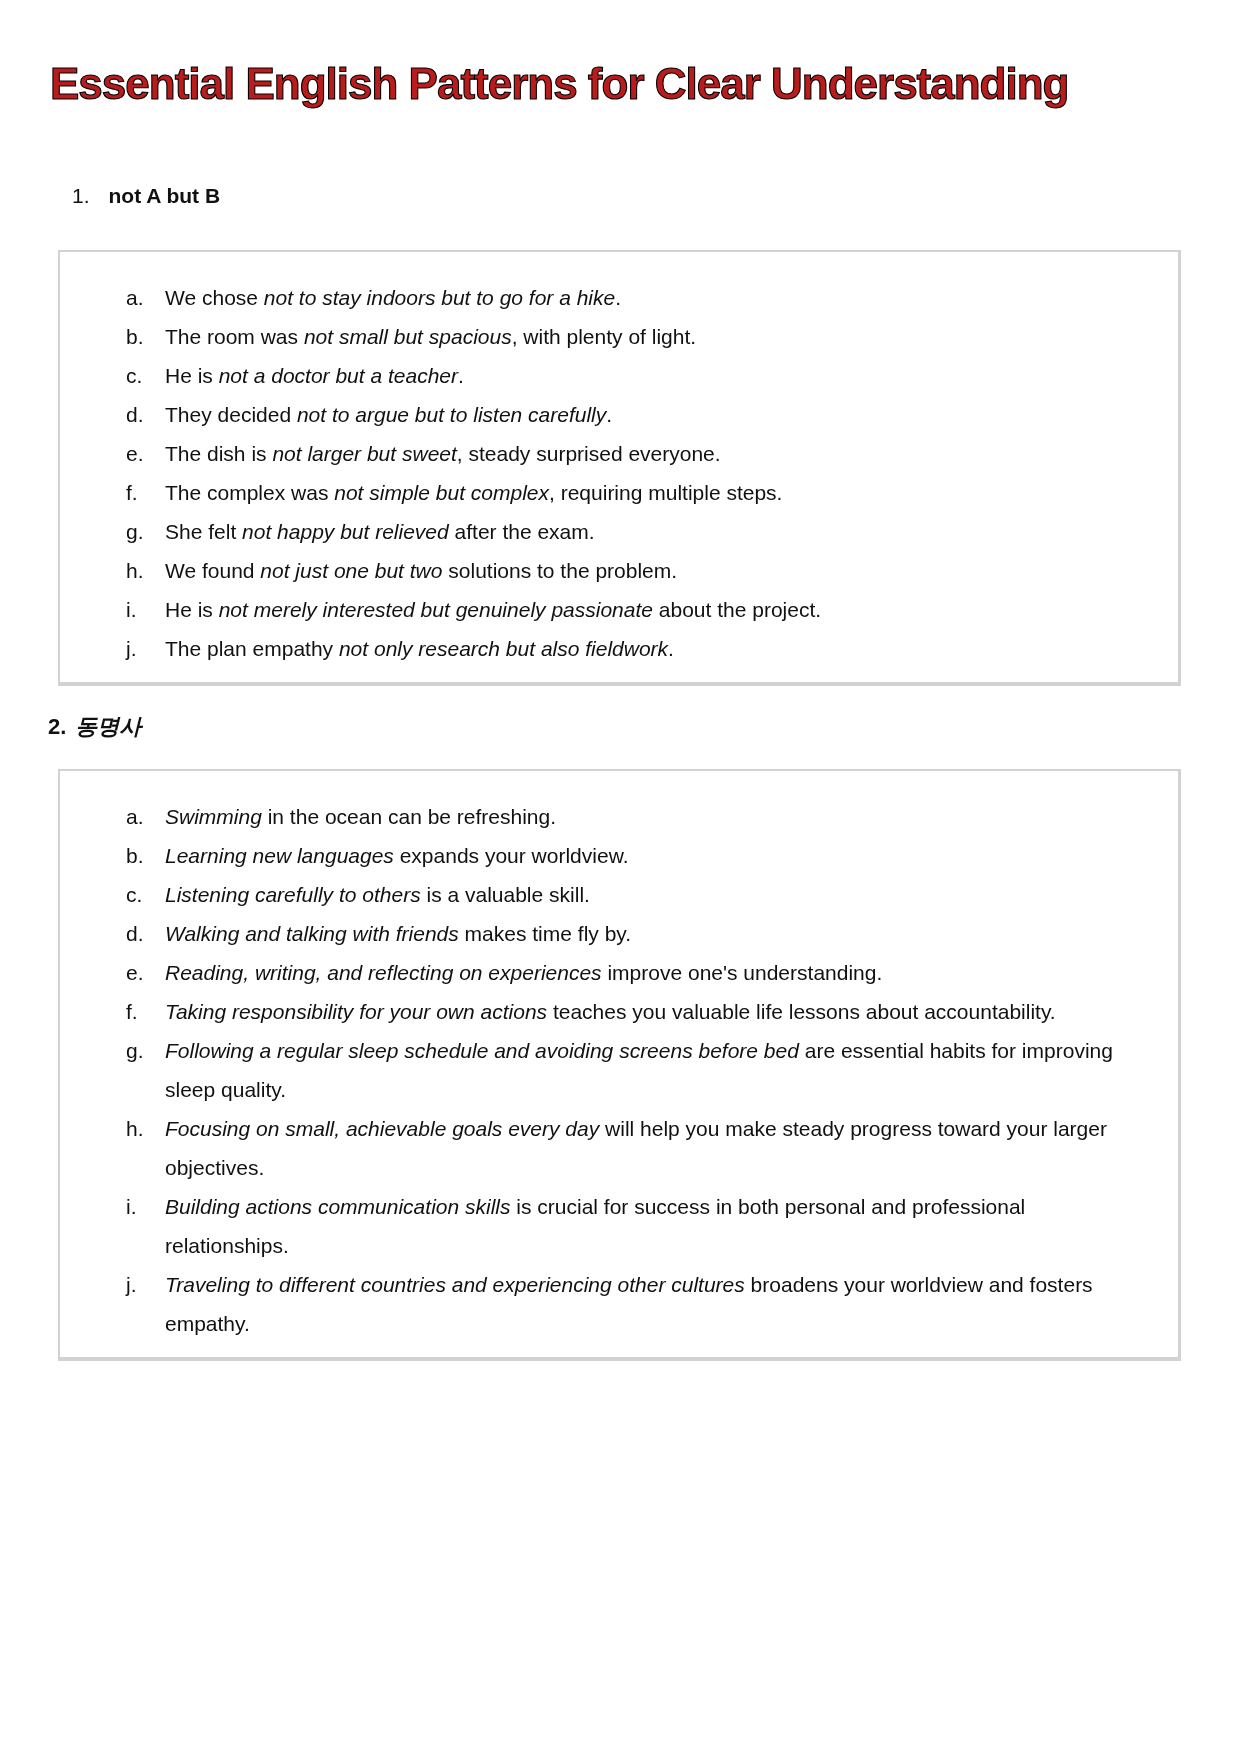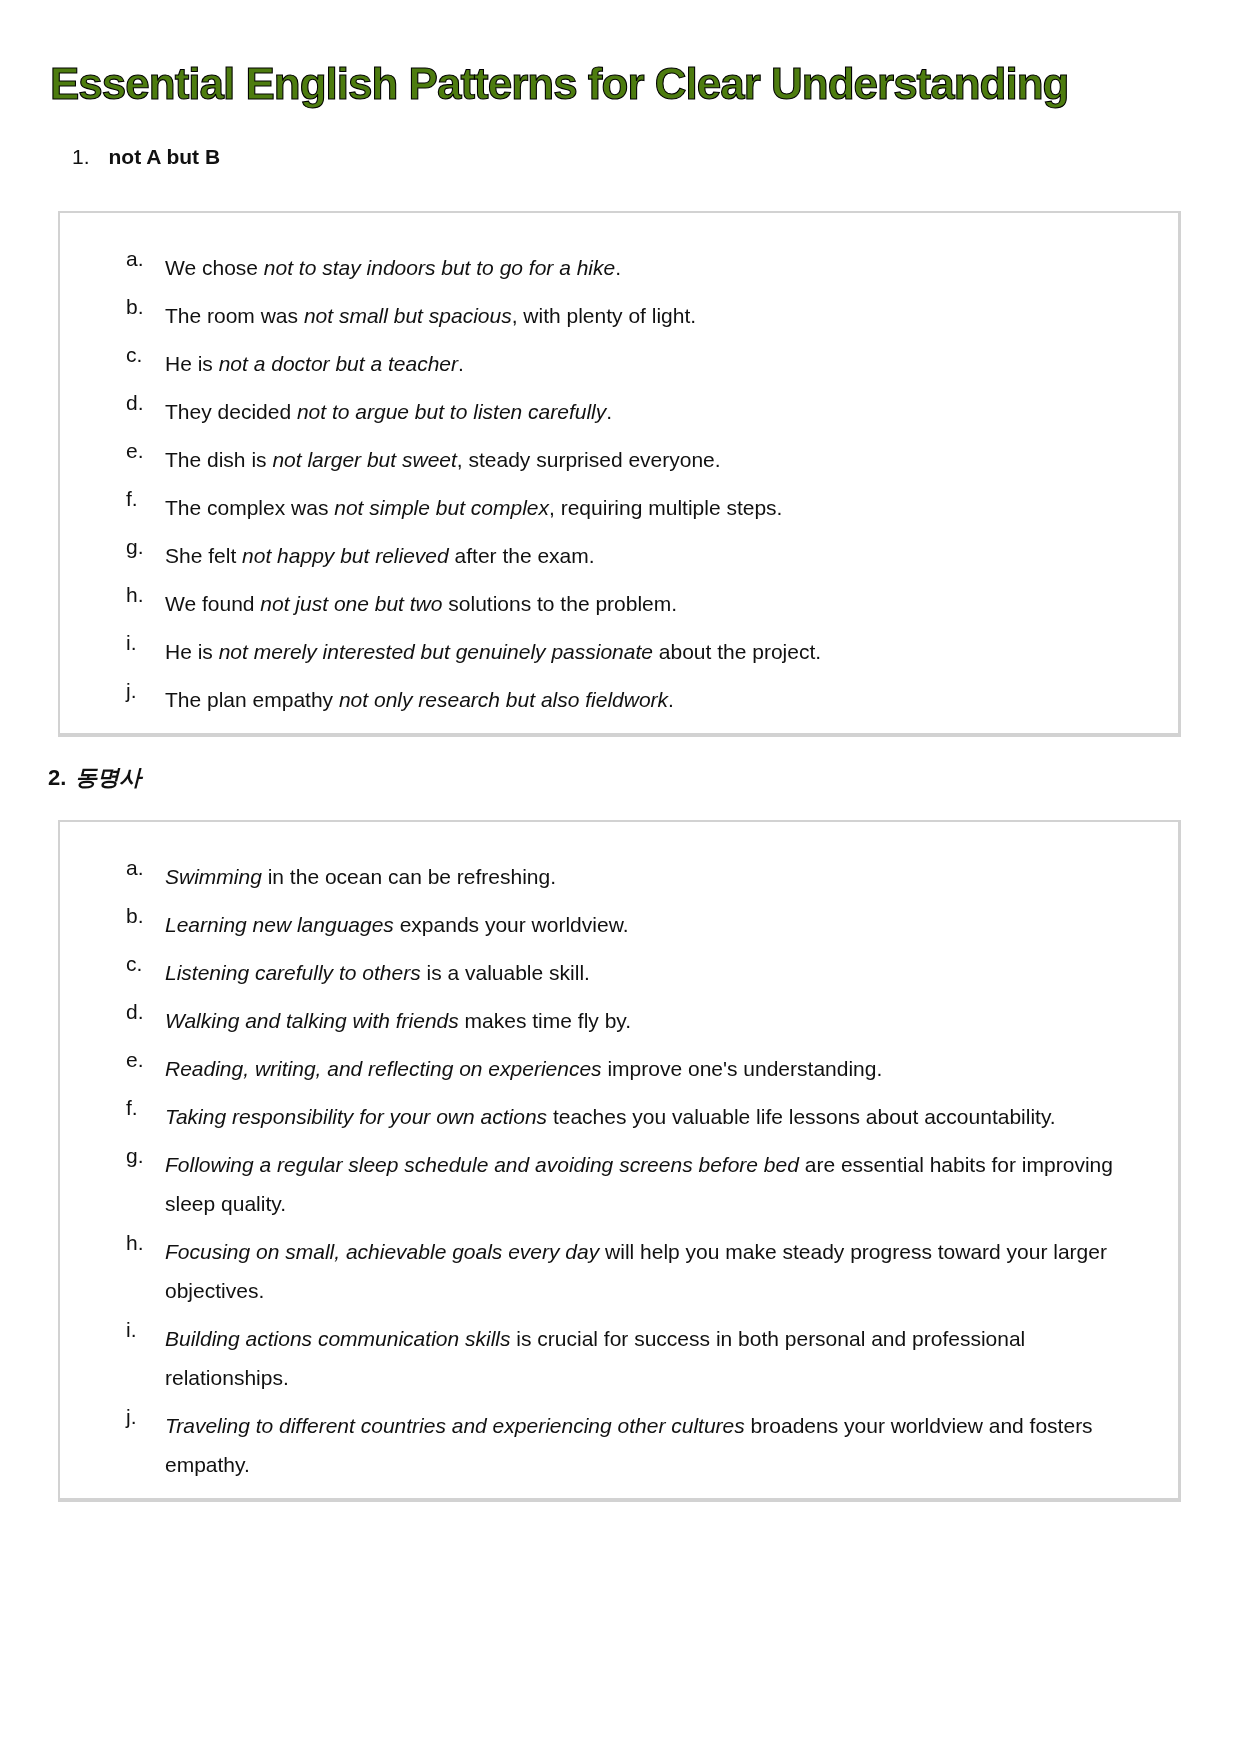--- a/index.html
+++ b/index.html
@@ -18,40 +18,41 @@
     position: relative;
     width: 1241px;
     height: 1754px;
   }
   .doc-title {
     margin: 58px 40px 0 50px;
     font-size: 44px;
     line-height: 52px;
     font-weight: 800;
     letter-spacing: -1px;
-    color: #4d7c0f;
+    color: #b91c1c;
     -webkit-text-stroke: 1.1px #000000;
     white-space: nowrap;
   }
   .section-heading {
     display: flex;
     align-items: baseline;
     color: #111111;
   }
   .s1 .section-heading {
     margin: 33px 0 0 72px;
     font-size: 21px;
     line-height: 28px;
   }
   .s1 .section-number {
     font-weight: 400;
     margin-right: 19px;
   }
   .s1 .section-label {
     font-weight: 700;
+    margin-top: 39px;
   }
   .s2 .section-heading {
     margin: 26px 0 0 48px;
     font-size: 22px;
     line-height: 30px;
   }
   .s2 .section-number {
     font-weight: 700;
     margin-right: 9px;
   }
@@ -80,21 +81,20 @@
   }
   ol.examples-list li {
     display: flex;
   }
   .marker {
     flex: none;
     width: 39px;
   }
   .content {
     flex: 1;
-    margin-top: 9px;
   }
   .it {
     font-style: italic;
   }
 </style>
 </head>
 <body>
 
 <div class="page">
 

